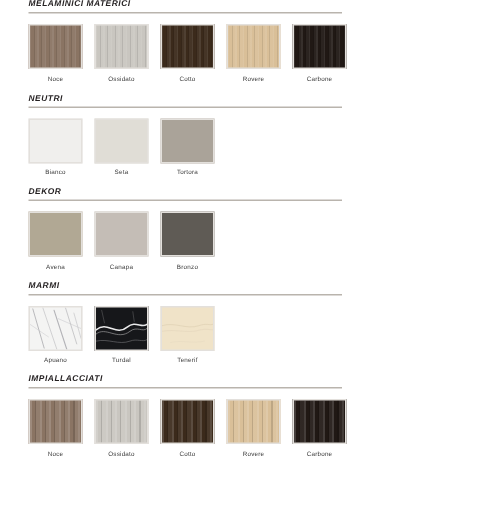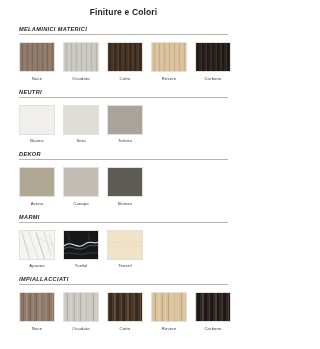--- a/index.html
+++ b/index.html
@@ -59,21 +59,20 @@
   }
   .grain.flat{background:none;}
 
   .marble-veins{position:absolute;inset:0;width:100%;height:100%;}
 </style>
 </head>
 <body>
 
 <div class="page">
 
-  <h1 class="page-title">Finiture e Colori</h1>
 
   <div id="sections-container">
       <div class="section">
         <div class="section-header">MELAMINICI MATERICI</div>
         <div class="swatch-row">
           <div class="swatch-cell">
             <div class="swatch" style="background: rgb(138, 116, 99);">
               <div class="grain wood"></div>
             </div>
             <div class="swatch-label">Noce</div>

